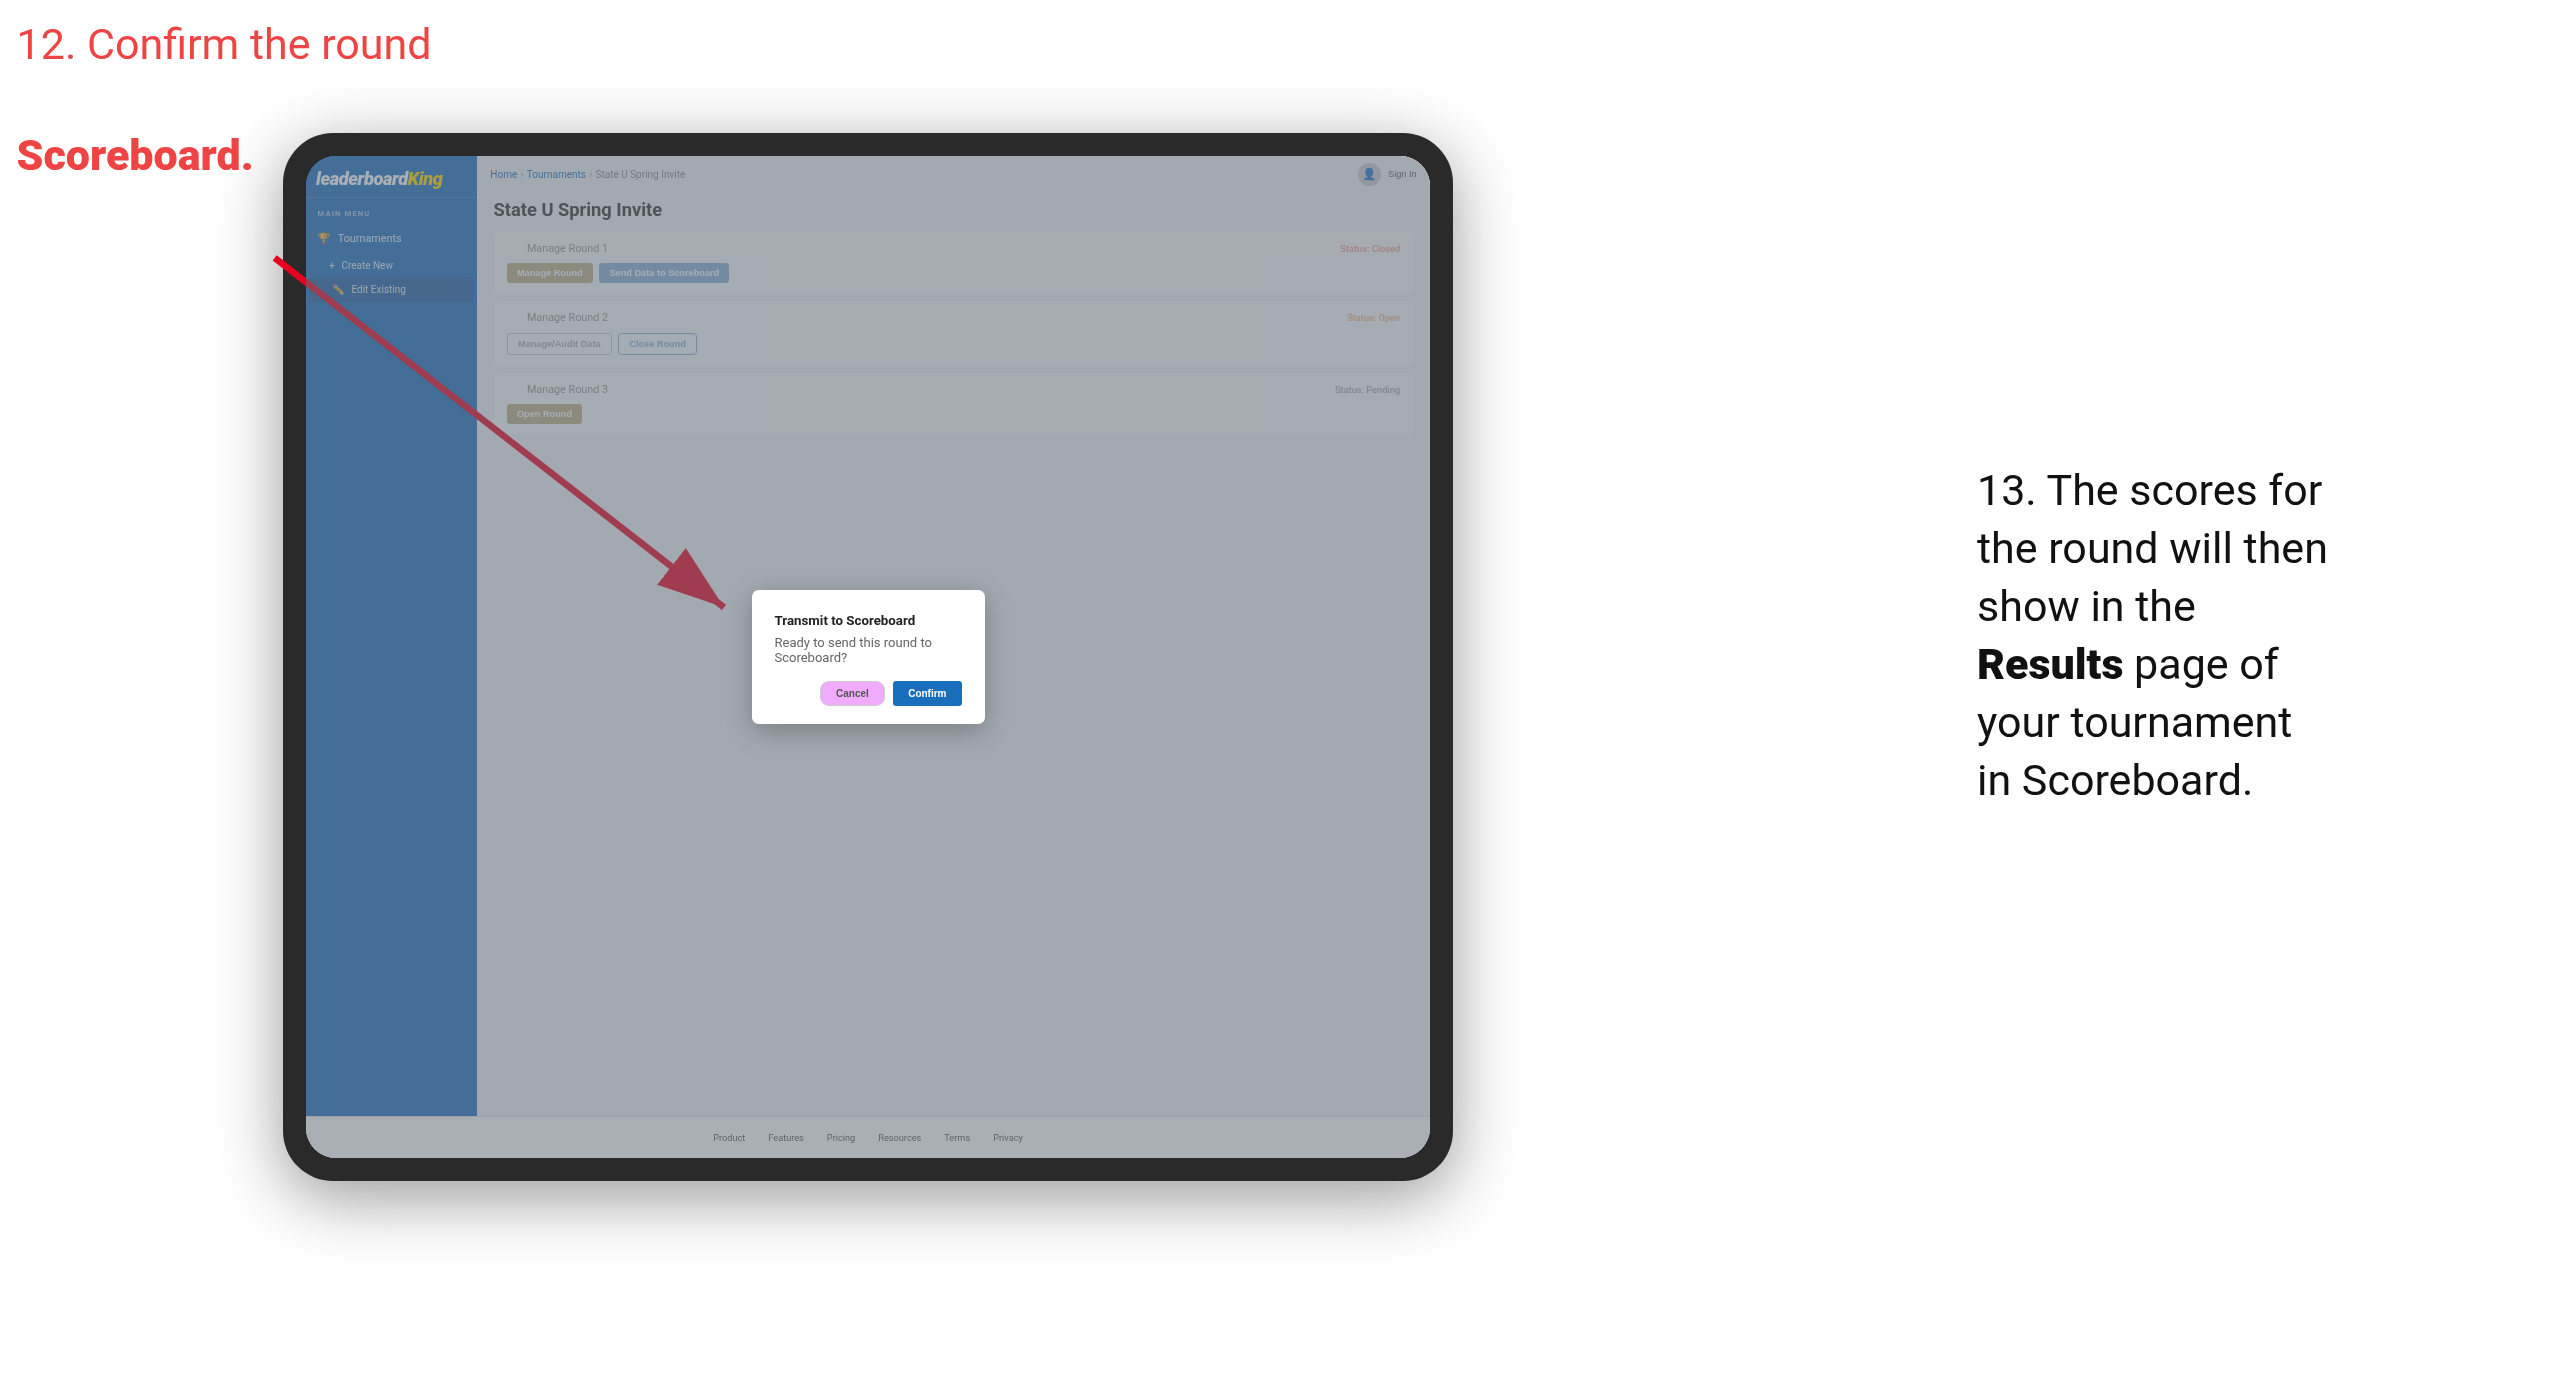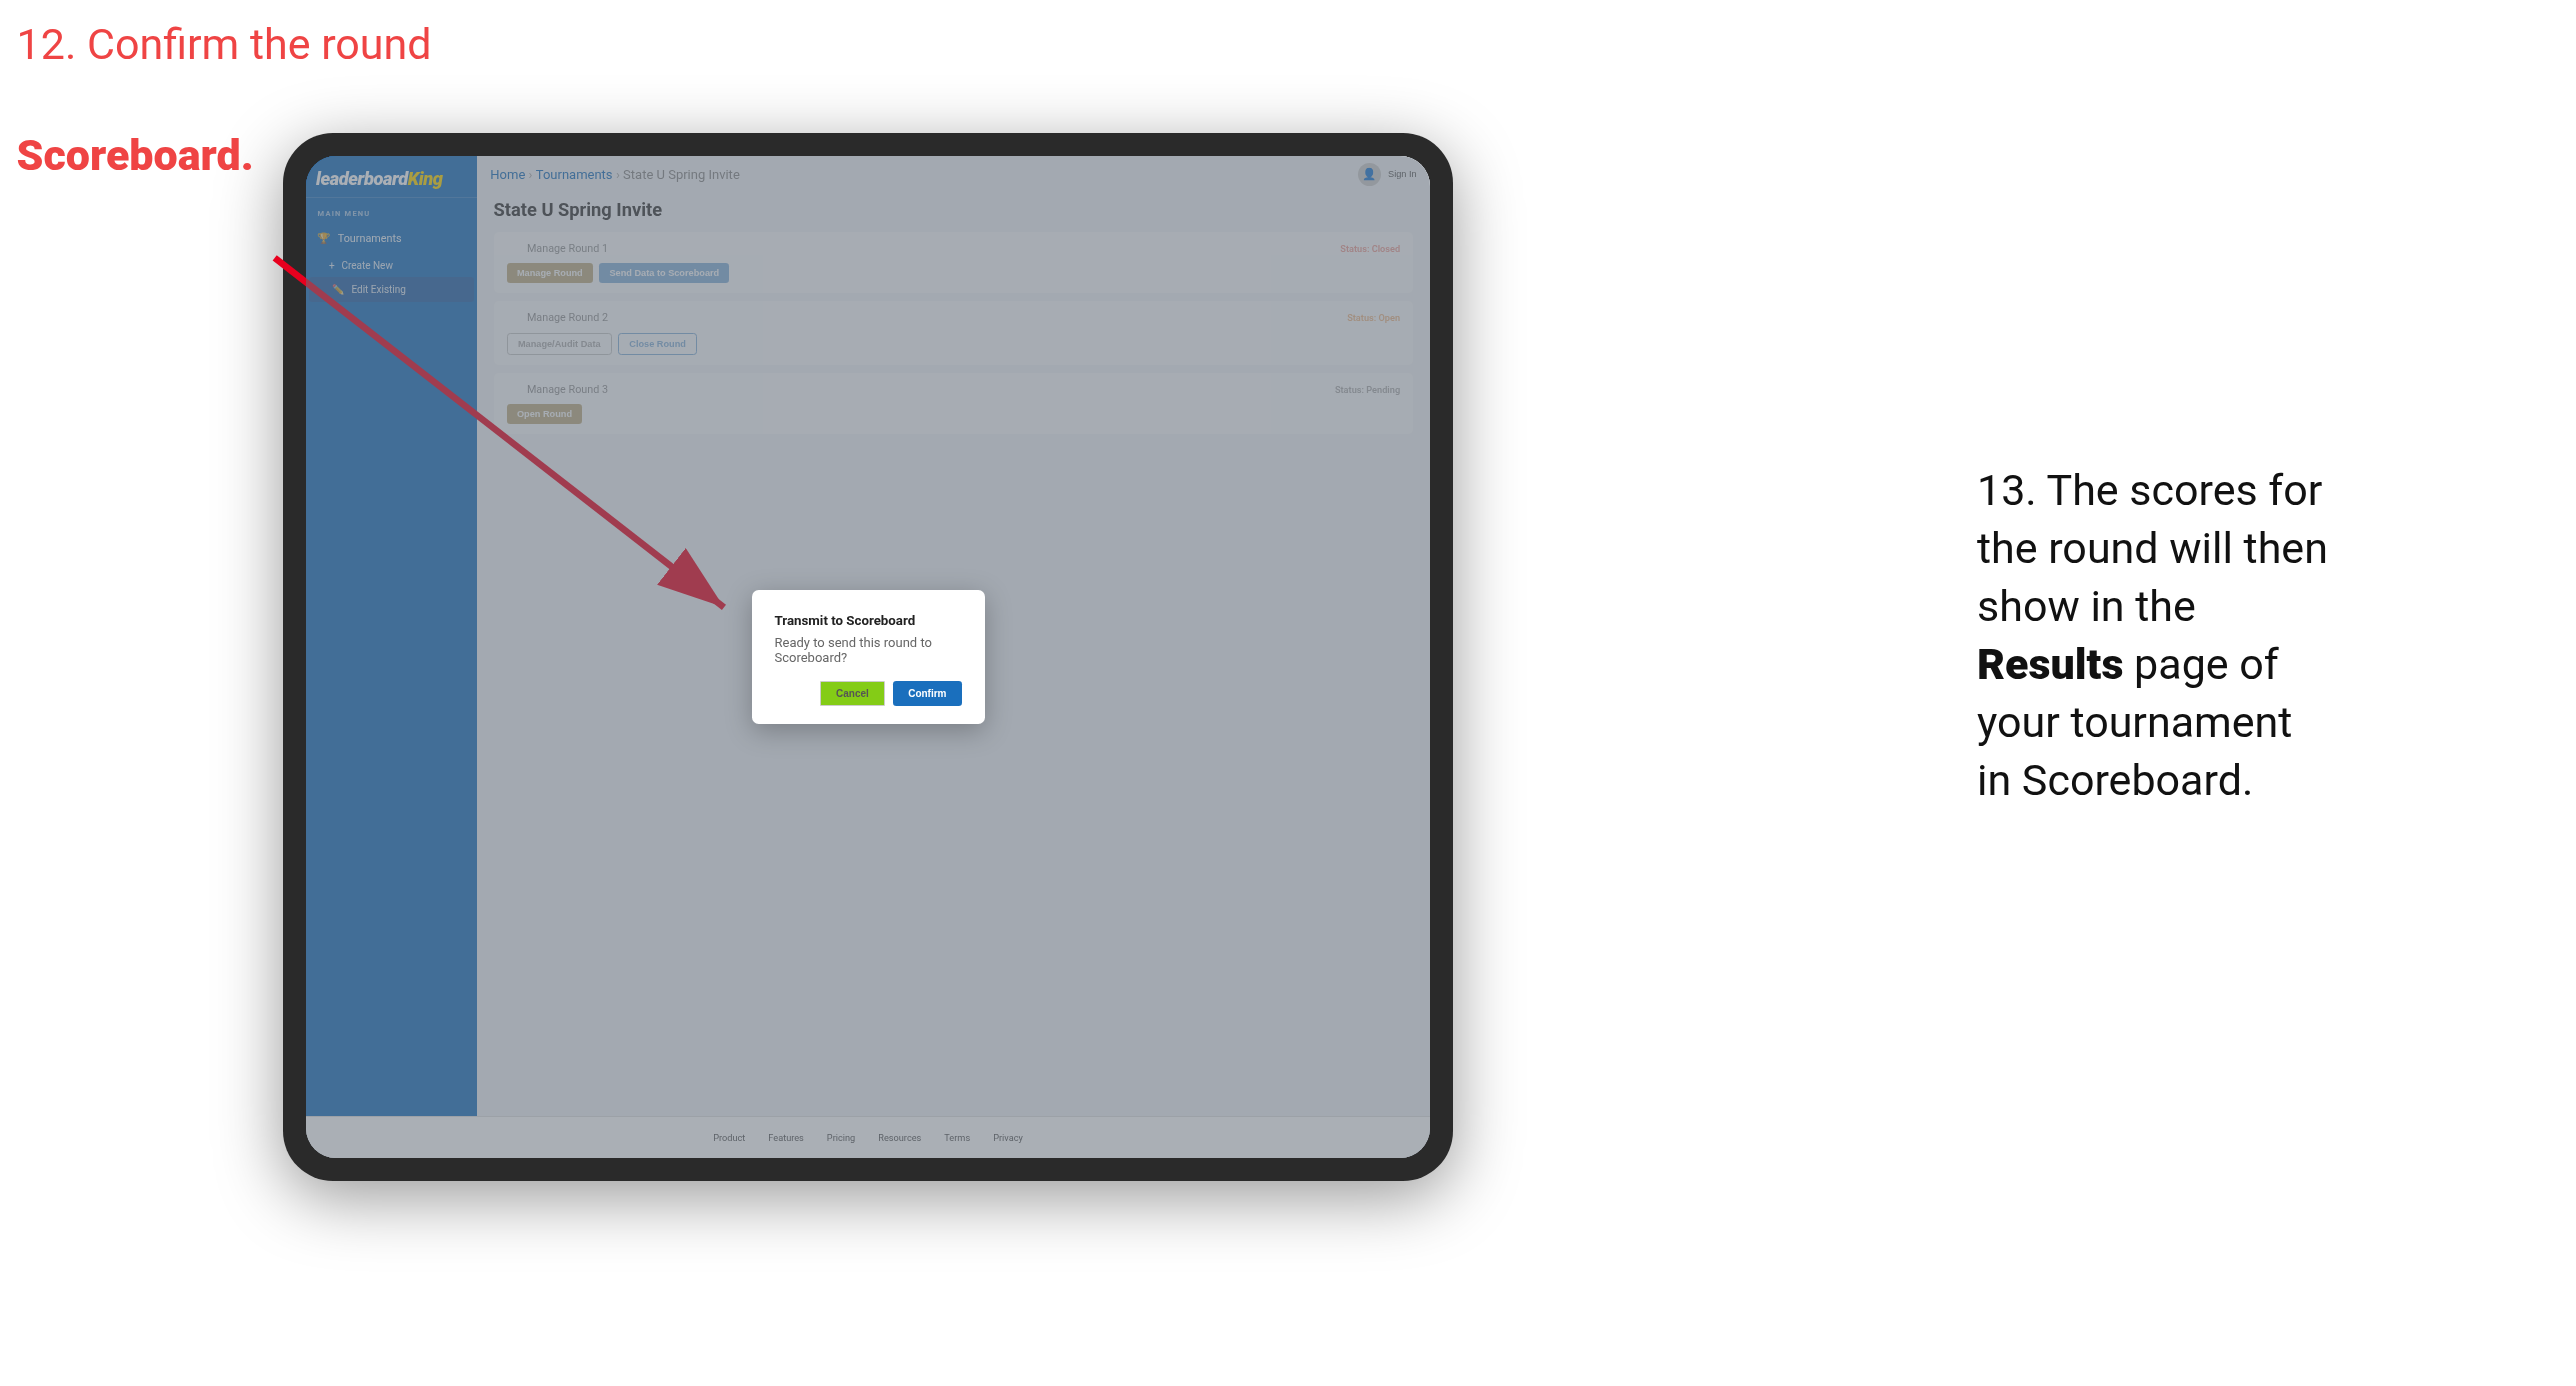--- a/index.html
+++ b/index.html
@@ -158,21 +158,21 @@
     
     .top-nav {
       background: #f0f2f5;
       padding: 6.7px 13.3px;
       display: flex;
       align-items: center;
       justify-content: space-between;
     }
 
     .breadcrumb {
-      font-size: 13px;
+      font-size: 10px;
       color: #888;
       display: flex;
       gap: 3.3px;
       align-items: center;
     }
 
     .breadcrumb a { color: #1a6fbd; text-decoration: none; }
     .breadcrumb .sep { color: #aaa; }
 
     .top-nav-right {
@@ -337,24 +337,24 @@
       margin-bottom: 16.6px;
     }
 
     .modal-actions {
       display: flex;
       justify-content: flex-end;
       gap: 8.3px;
     }
 
     .btn-cancel {
-      background: #84cc16;
+      background: #f0abfc;
       border: 1.2px solid #ccc;
       color: #555;
-      border-radius: 1px;
+      border-radius: 9px;
       padding: 5.8px 15px;
       font-size: 10px;
       font-weight: 600;
       cursor: pointer;
     }
 
     .btn-confirm {
       background: #1a6fbd;
       border: none;
       color: #fff;

